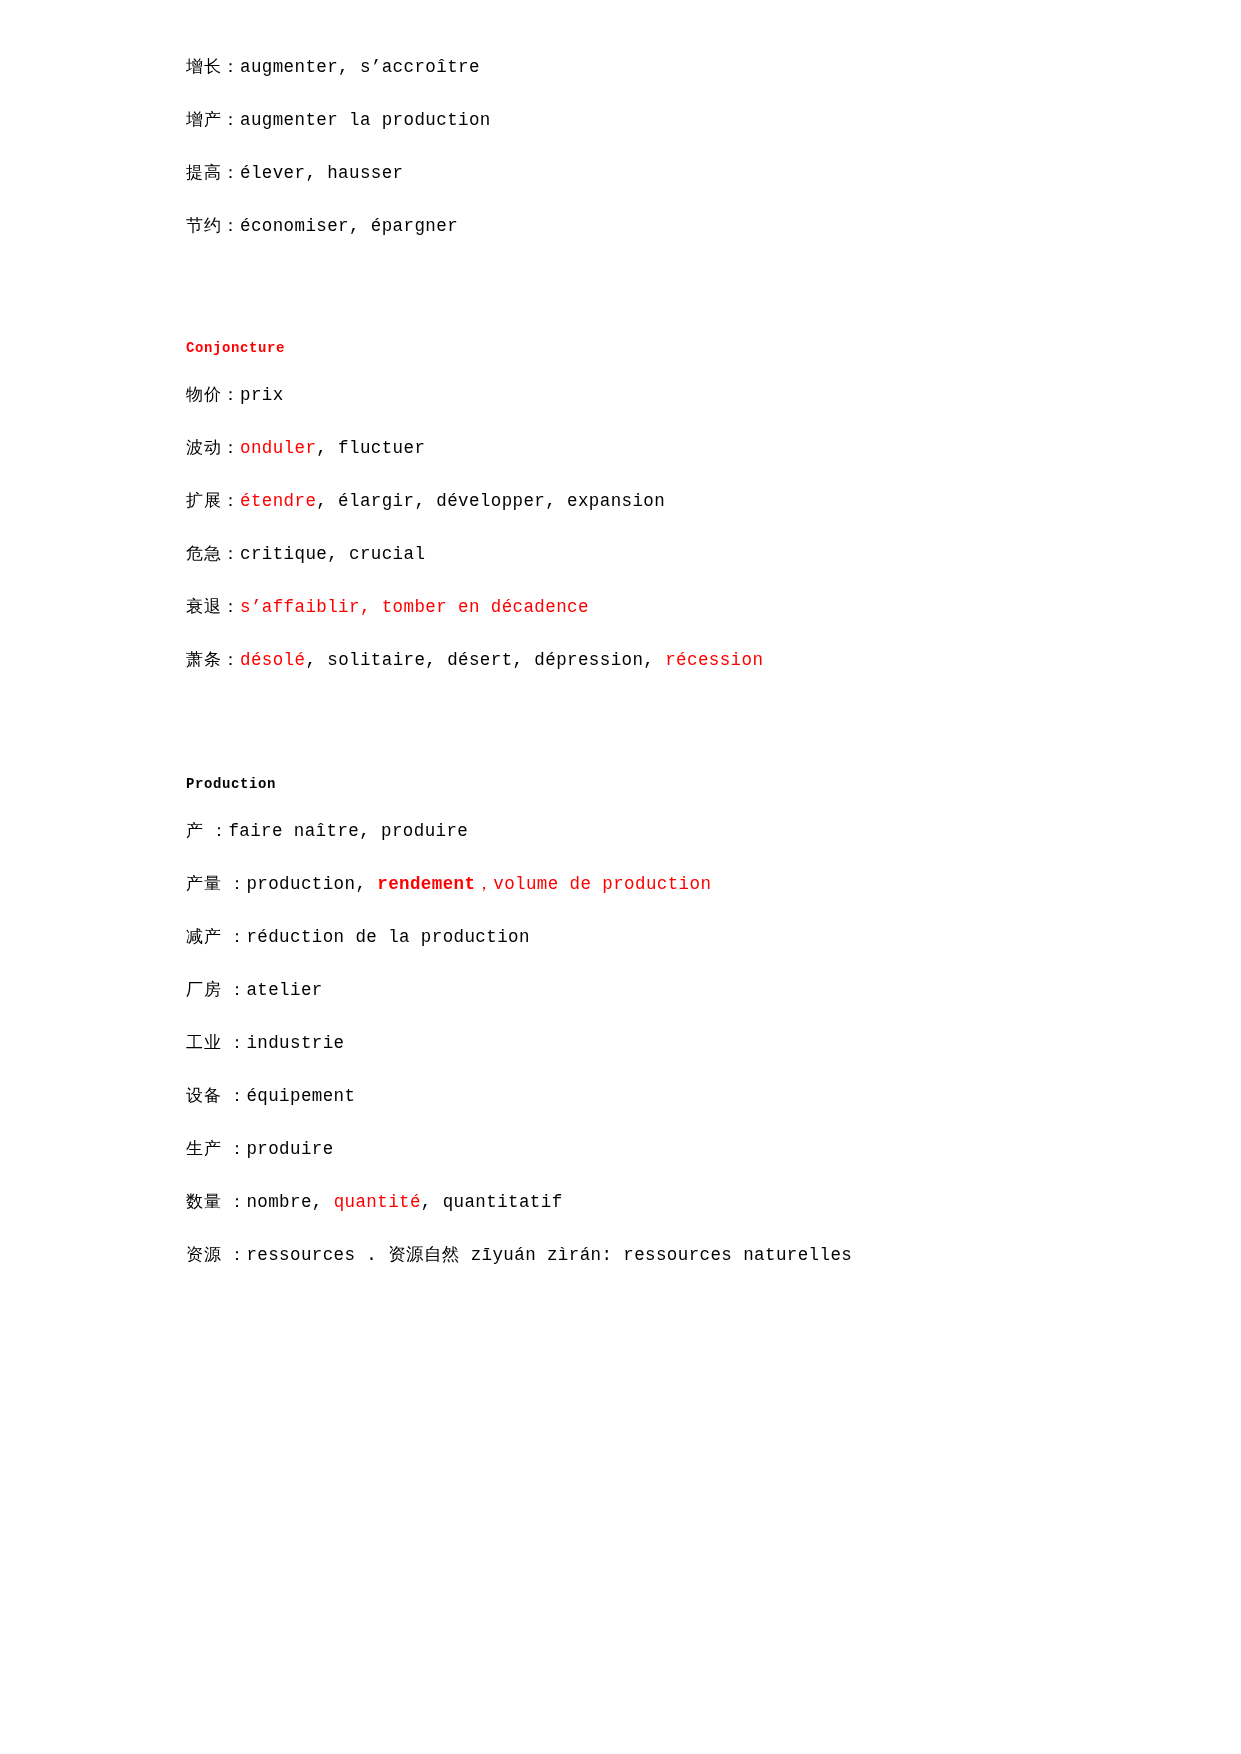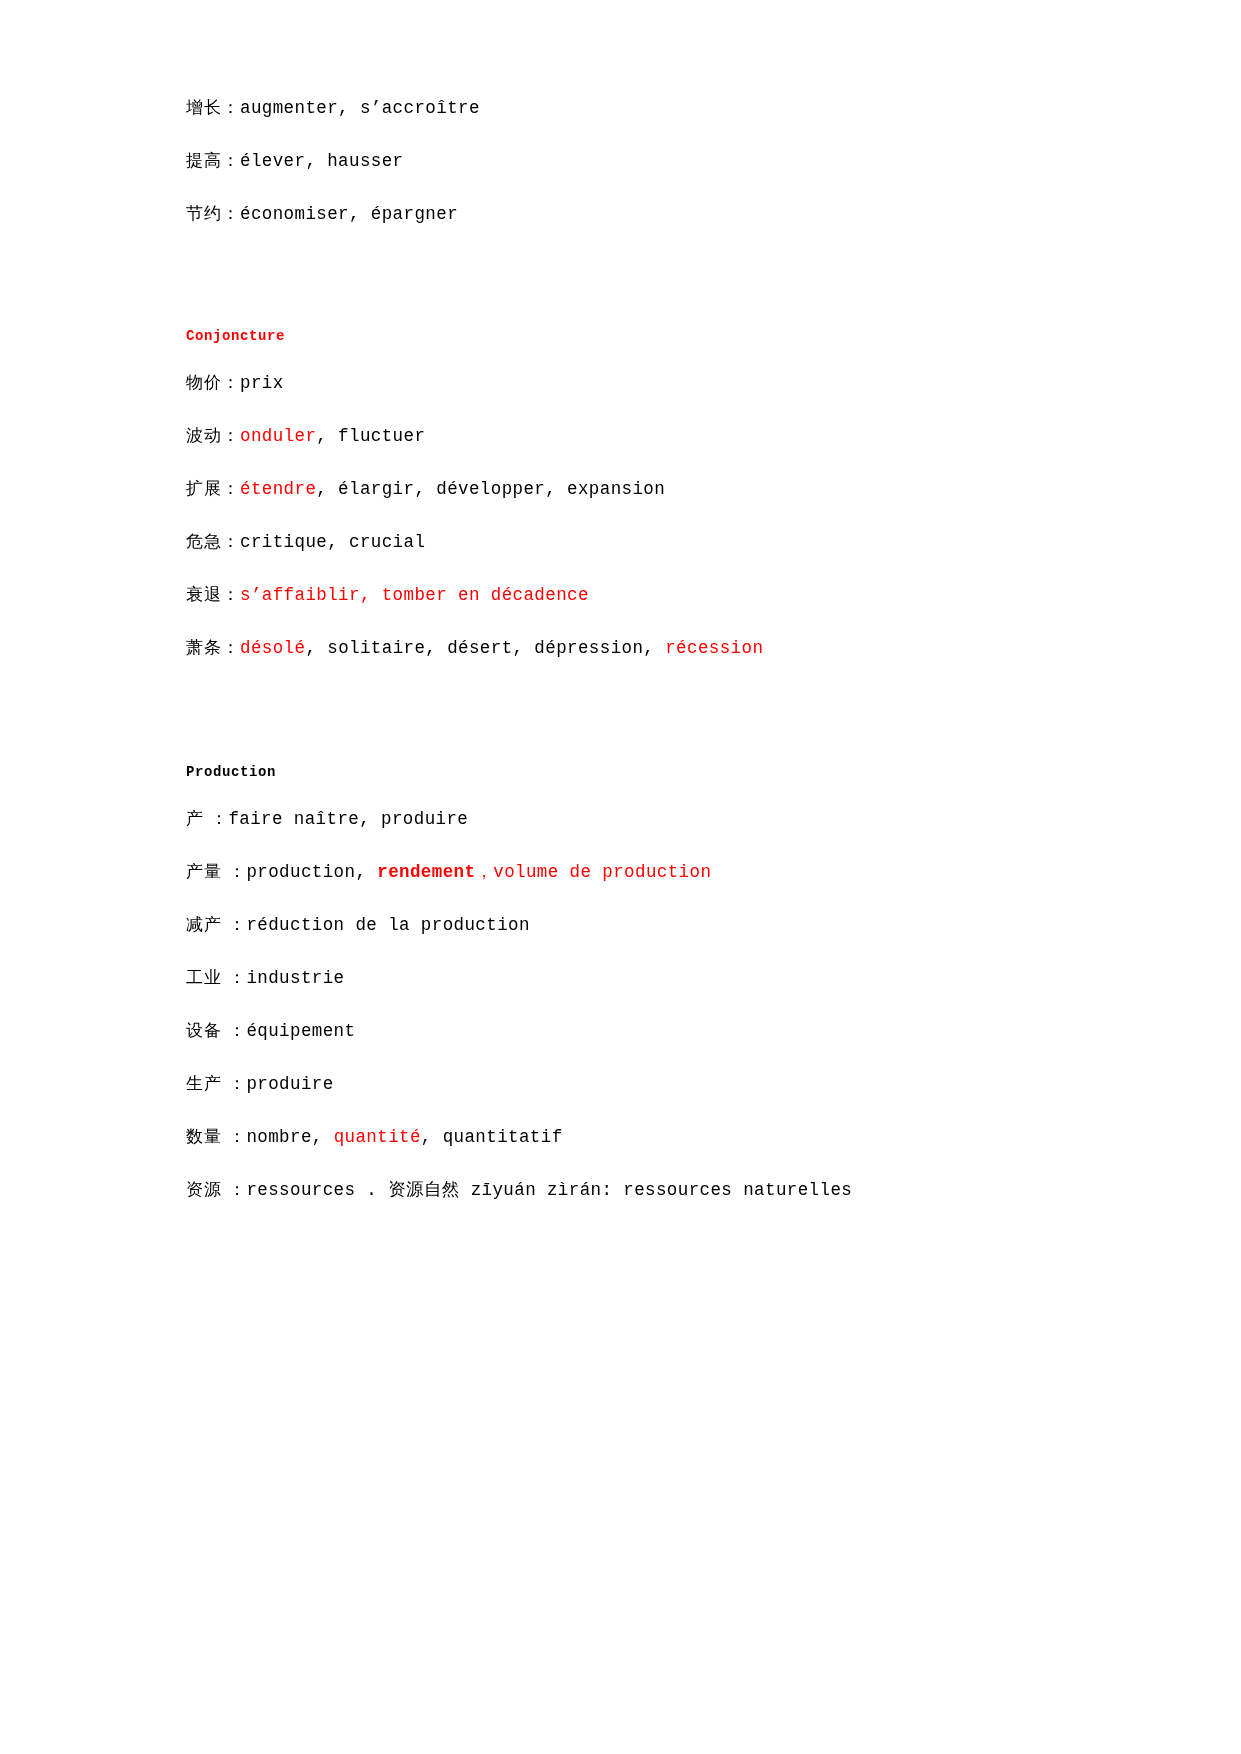--- a/index.html
+++ b/index.html
@@ -11,21 +11,21 @@
     width: 1241px;
     height: 1754px;
     font-family: "Liberation Mono", "DejaVu Sans Mono", monospace;
     color: #000000;
   }
   .page {
     position: relative;
     width: 1241px;
     height: 1324px;
     box-sizing: border-box;
-    padding: 99px 150px 0 186px;
+    padding: 58px 150px 0 186px;
   }
   .line {
     font-size: 17.5px;
     line-height: 1.0;
     margin: 0 0 34.5px 0;
     white-space: pre-wrap;
     letter-spacing: 0.4px;
   }
   .cn {
     font-family: "DejaVu Sans", "Liberation Sans", sans-serif;
@@ -56,34 +56,36 @@
     height: 72px;
   }
   .seg { white-space: pre-wrap; }
 </style>
 </head>
 <body>
 
 <div class="page">
   <div id="content">
       <div class="line"><span class="cn seg">增长</span><span class="cn seg">：</span><span class="seg">augmenter, s’accroître</span></div>
+      <div class="line"><span class="cn seg">增产</span><span class="cn seg">：</span><span class="seg">augmenter la production</span></div>
       <div class="line"><span class="cn seg">提高</span><span class="cn seg">：</span><span class="seg">élever, hausser</span></div>
       <div class="line"><span class="cn seg">节约</span><span class="cn seg">：</span><span class="seg">économiser, épargner</span></div>
       <div class="gap-block"></div>
       <div class="heading red">Conjoncture</div>
       <div class="line"><span class="cn seg">物价</span><span class="cn seg">：</span><span class="seg">prix</span></div>
       <div class="line"><span class="cn seg">波动</span><span class="cn seg">：</span><span class="seg red">onduler</span><span class="seg">, fluctuer</span></div>
       <div class="line"><span class="cn seg">扩展</span><span class="cn seg">：</span><span class="seg red">étendre</span><span class="seg">, élargir, développer, expansion</span></div>
       <div class="line"><span class="cn seg">危急</span><span class="cn seg">：</span><span class="seg">critique, crucial</span></div>
       <div class="line"><span class="cn seg">衰退</span><span class="cn seg">：</span><span class="seg red">s’affaiblir, tomber en décadence</span></div>
       <div class="line"><span class="cn seg">萧条</span><span class="cn seg">：</span><span class="seg red">désolé</span><span class="seg">, solitaire, désert, dépression, </span><span class="seg red">récession</span></div>
       <div class="gap-block-2"></div>
       <div class="heading">Production</div>
       <div class="line"><span class="cn seg">产</span><span class="cn seg"> ：</span><span class="seg">faire naître, produire</span></div>
       <div class="line"><span class="cn seg">产量</span><span class="cn seg"> ：</span><span class="seg">production, </span><span class="seg bold-red">rendement</span><span class="seg red">，</span><span class="seg red">volume de production</span></div>
       <div class="line"><span class="cn seg">减产</span><span class="cn seg"> ：</span><span class="seg">réduction de la production</span></div>
+      <div class="line"><span class="cn seg">厂房</span><span class="cn seg"> ：</span><span class="seg">atelier</span></div>
       <div class="line"><span class="cn seg">工业</span><span class="cn seg"> ：</span><span class="seg">industrie</span></div>
       <div class="line"><span class="cn seg">设备</span><span class="cn seg"> ：</span><span class="seg">équipement</span></div>
       <div class="line"><span class="cn seg">生产</span><span class="cn seg"> ：</span><span class="seg">produire</span></div>
       <div class="line"><span class="cn seg">数量</span><span class="cn seg"> ：</span><span class="seg">nombre, </span><span class="seg red">quantité</span><span class="seg">, quantitatif</span></div>
       <div class="line"><span class="cn seg">资源</span><span class="cn seg"> ：</span><span class="seg">ressources . 资源自然 zīyuán zìrán: ressources naturelles</span></div>
     </div>
 </div>
 
 </body></html>

